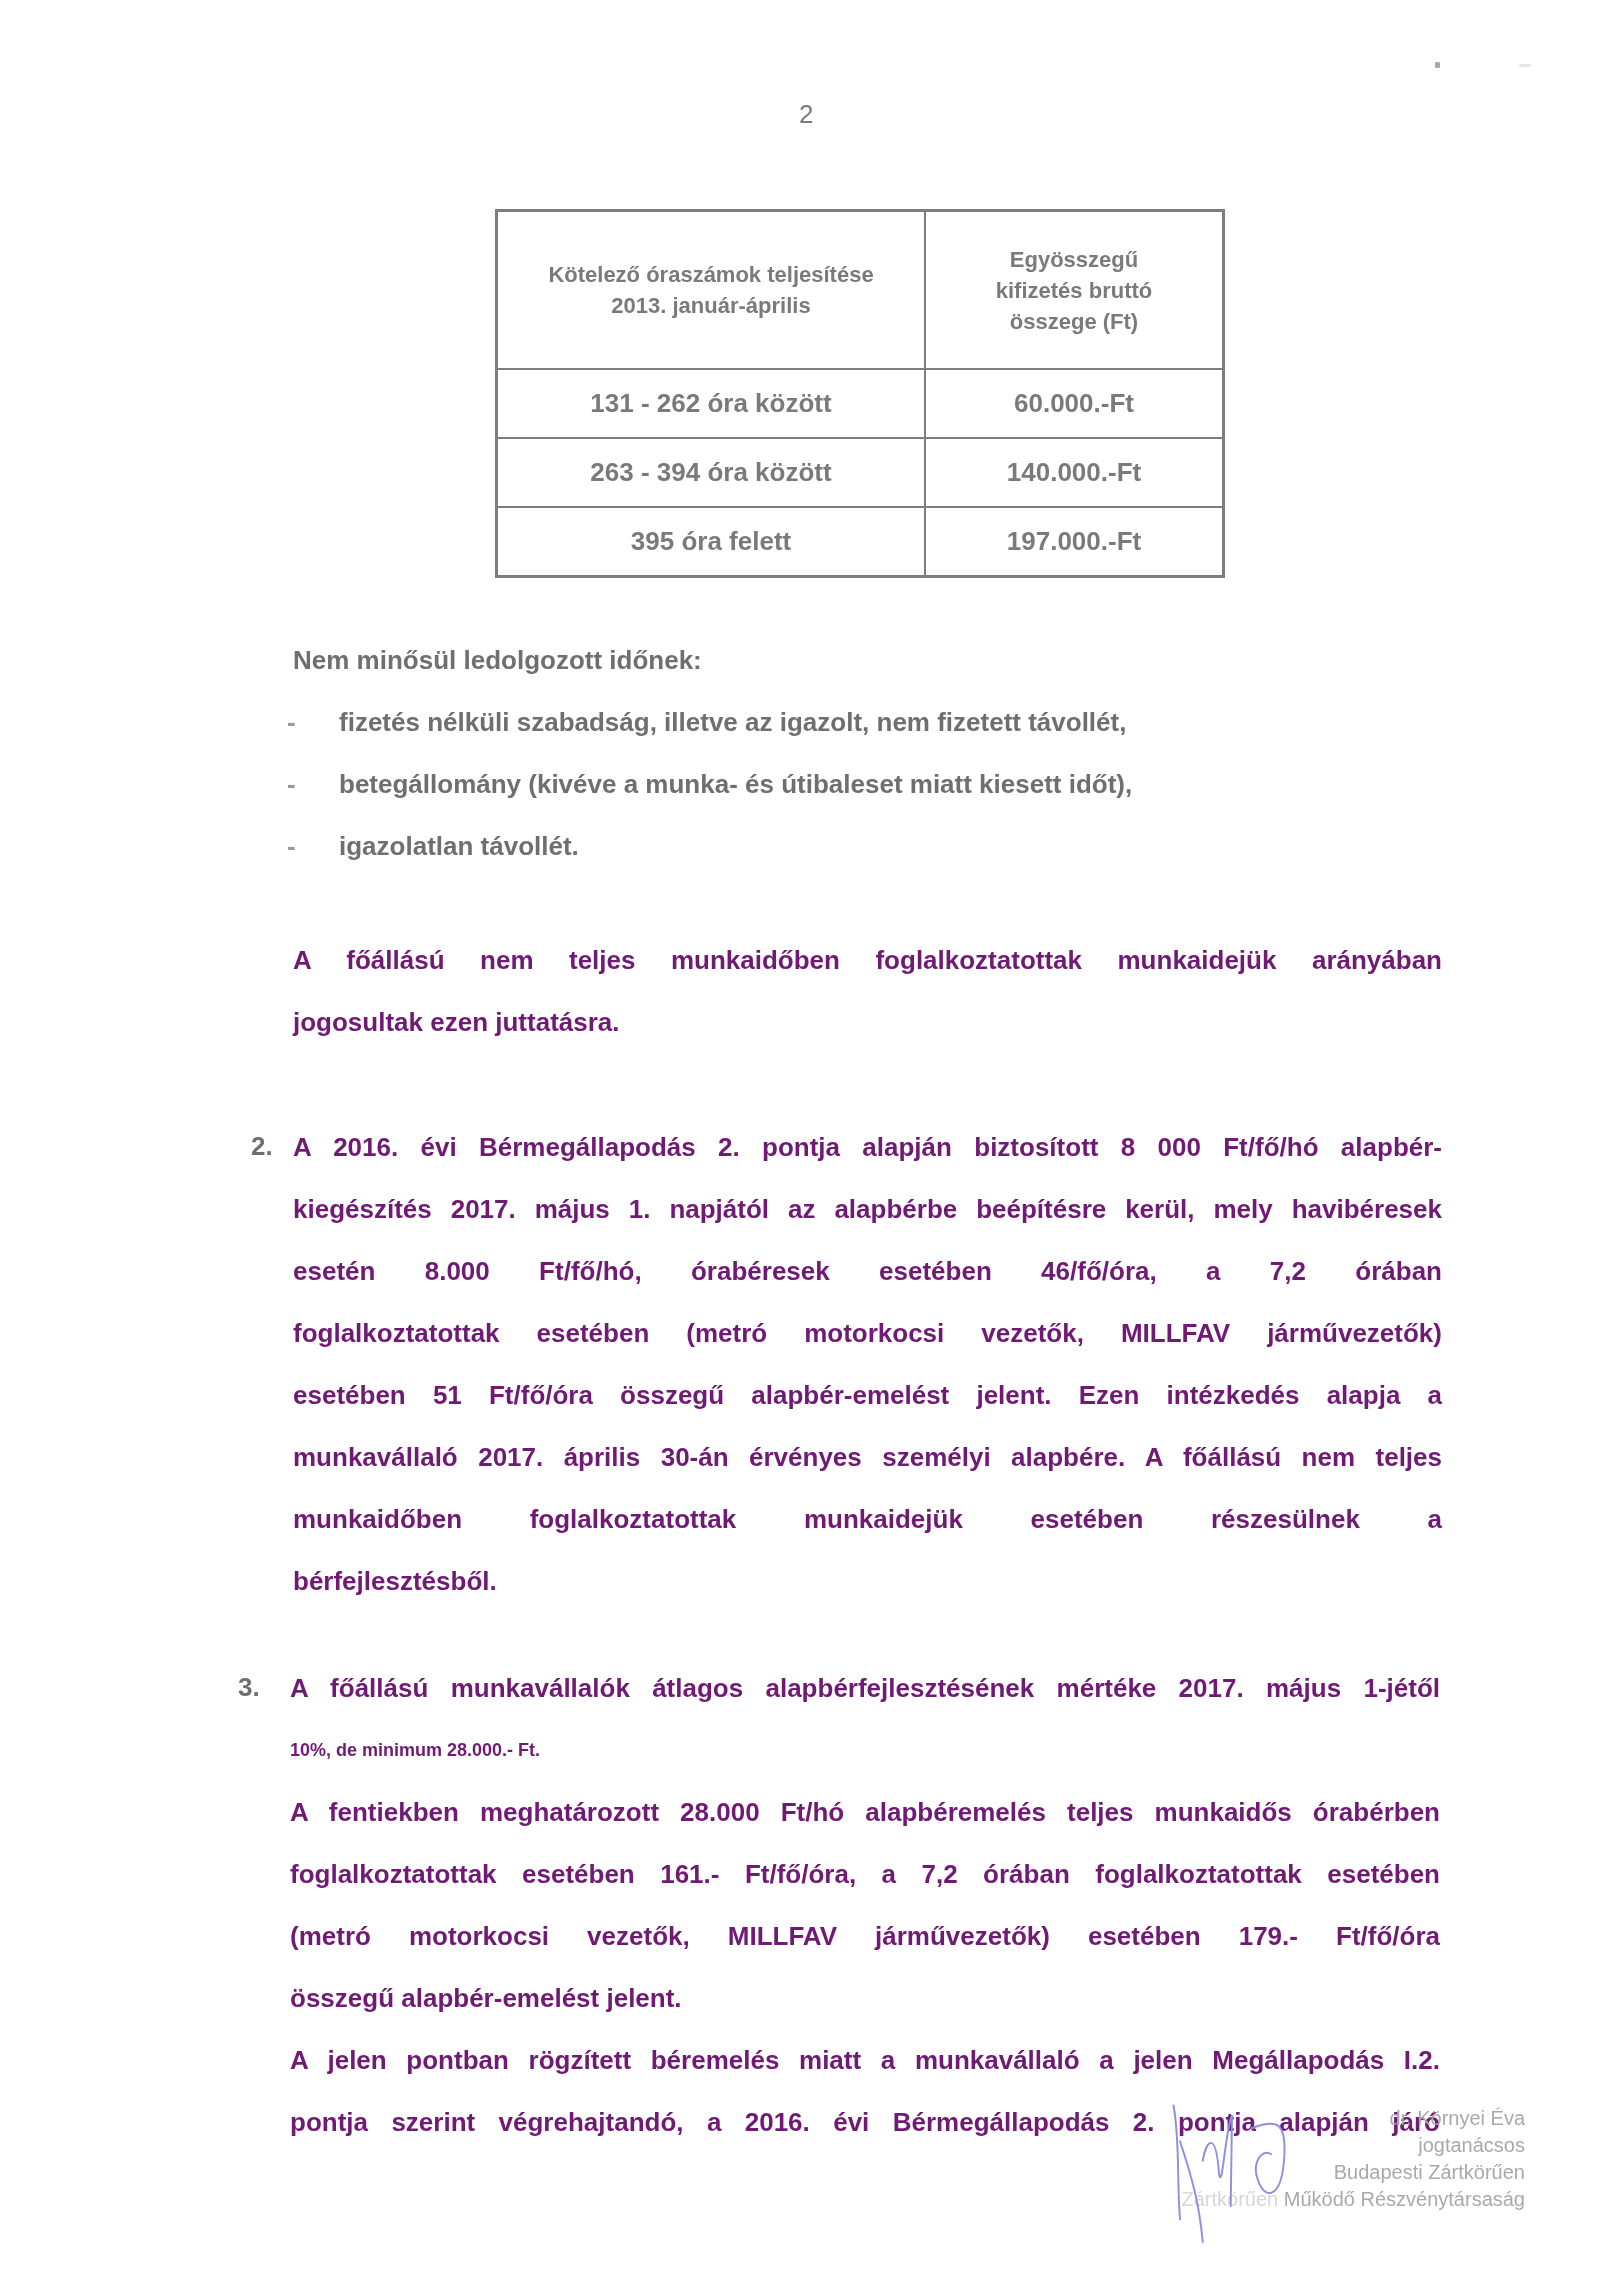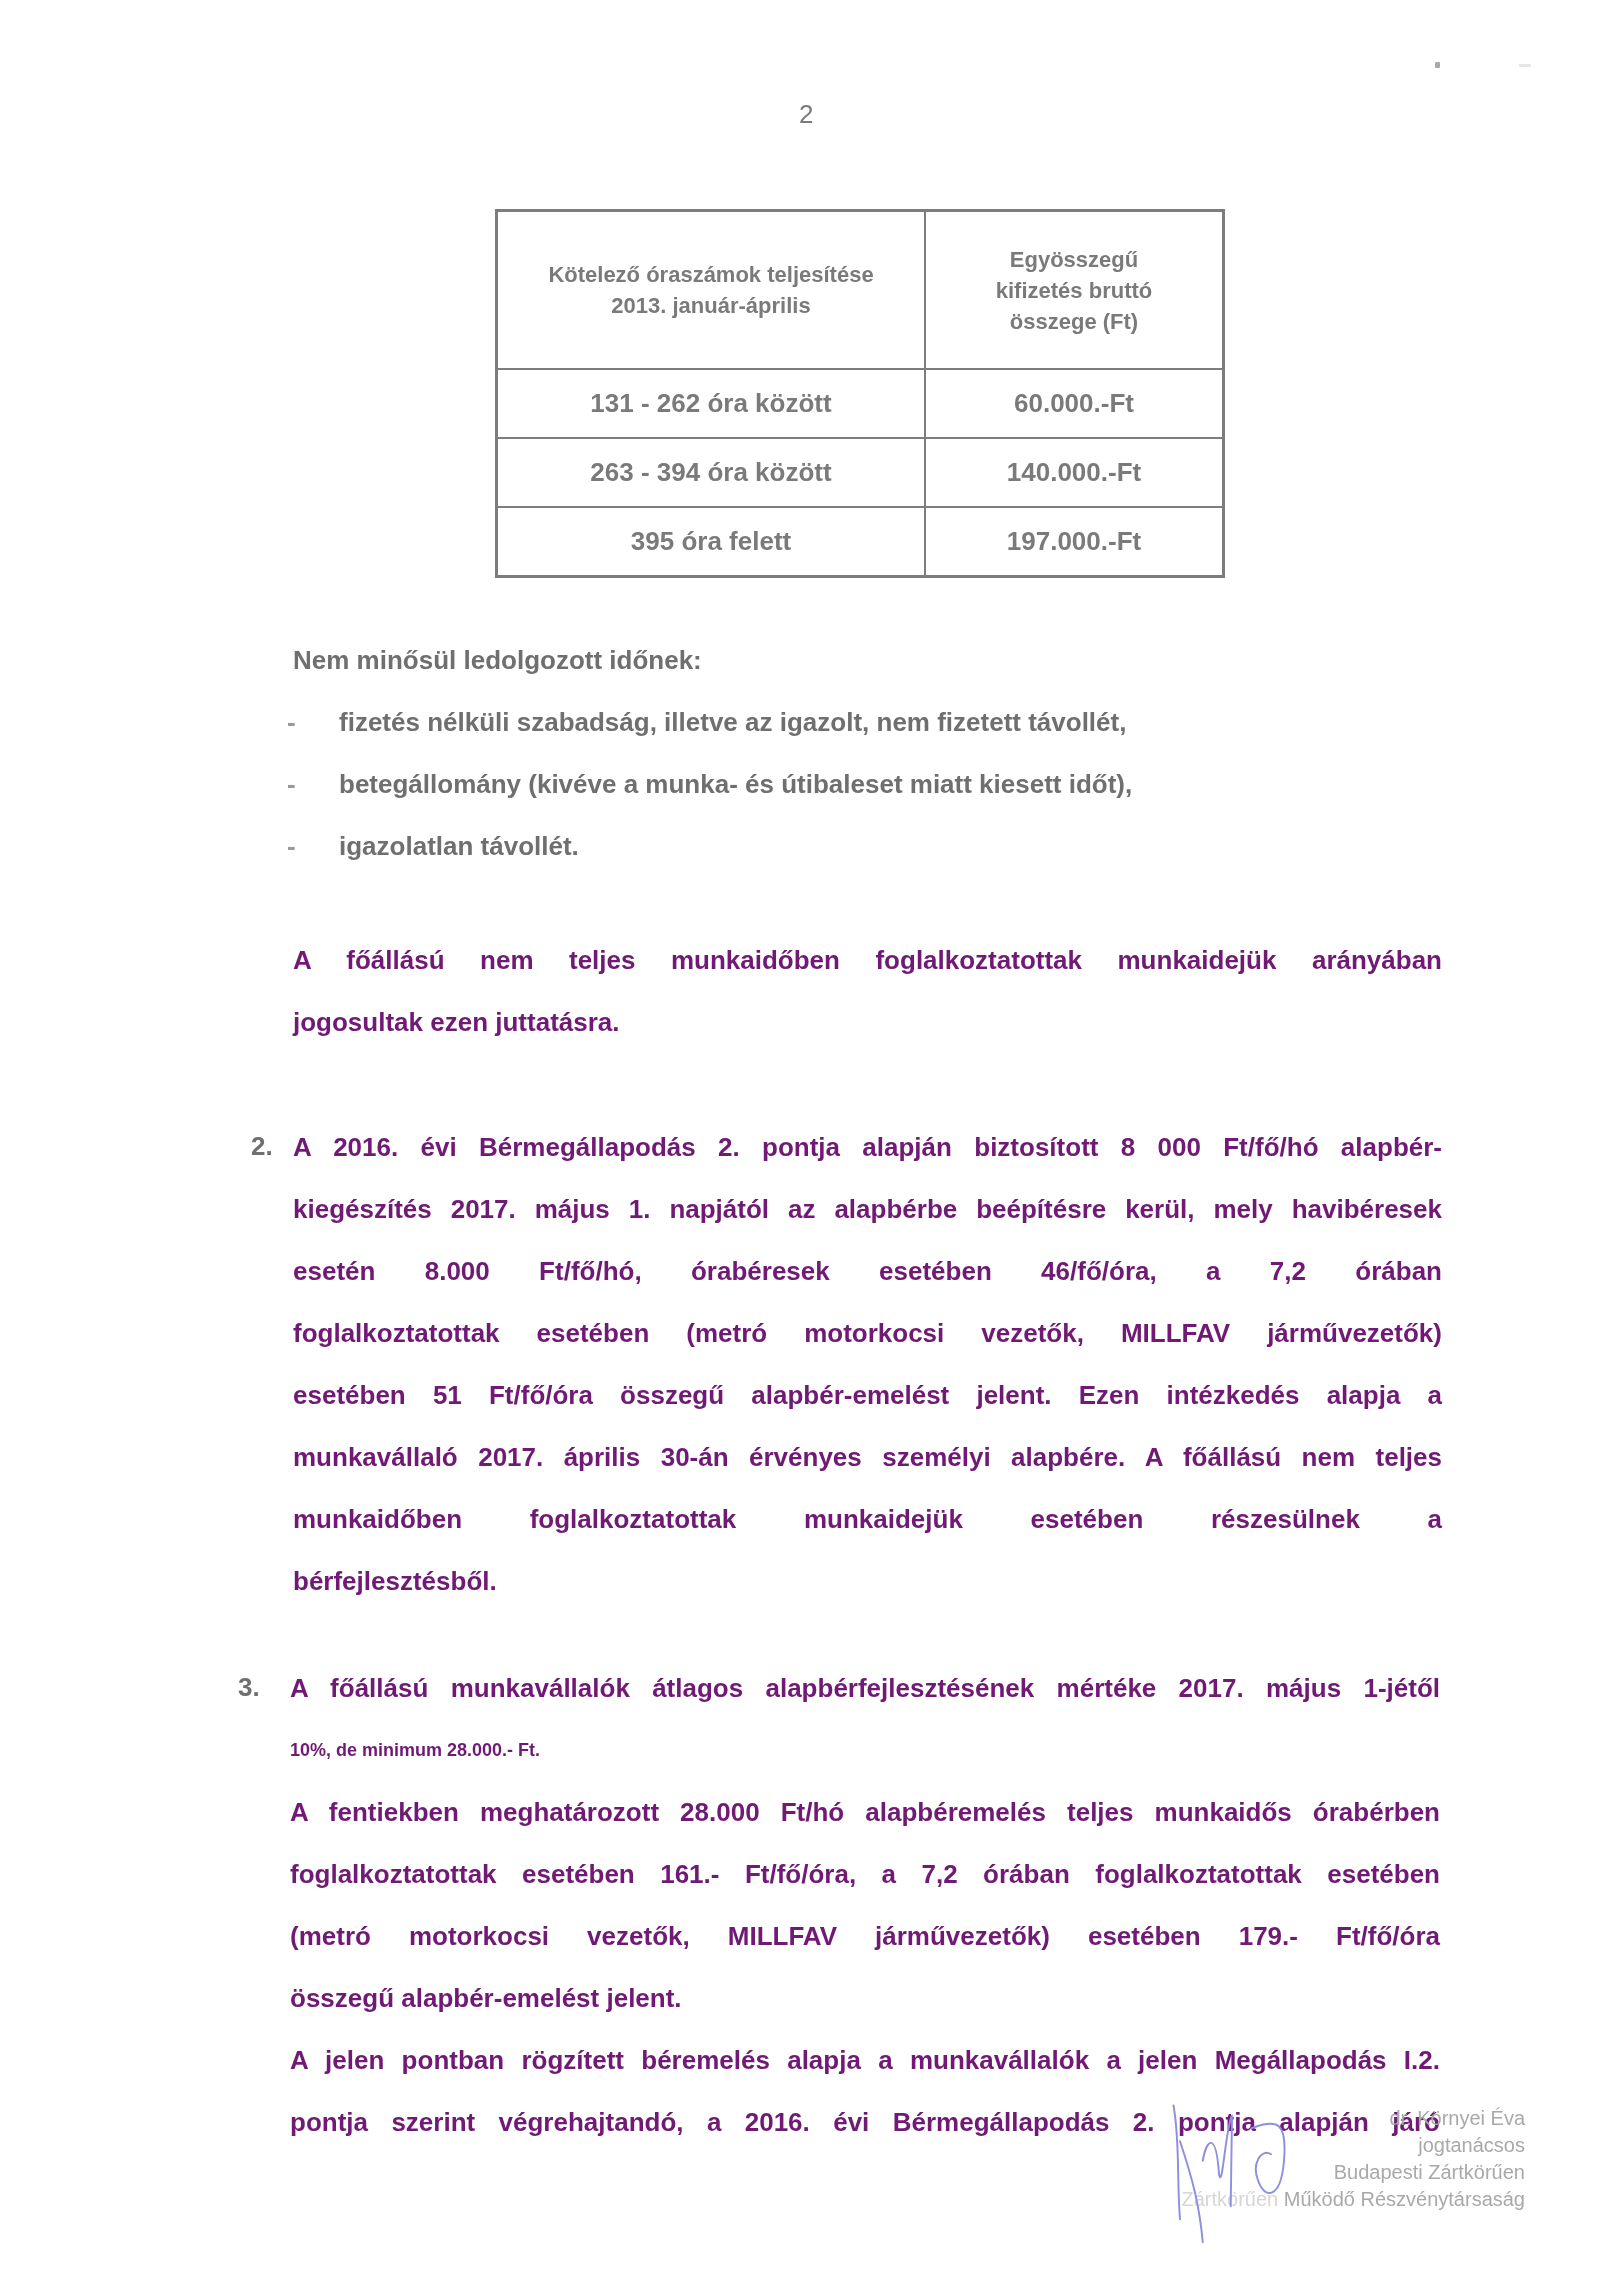--- a/index.html
+++ b/index.html
@@ -121,21 +121,21 @@
 </div>
 
 <div class="num" style="left:238px; top:1672px;">3.</div>
 <div class="para-block" style="top:1672px; left:290px; width:1150px;">
   <div class="l j">A főállású munkavállalók átlagos alapbérfejlesztésének mértéke 2017. május 1-jétől</div>
   <div class="l" style="font-size:18px;">10%, de minimum 28.000.- Ft.</div>
   <div class="l j">A fentiekben meghatározott 28.000 Ft/hó alapbéremelés teljes munkaidős órabérben</div>
   <div class="l j">foglalkoztatottak esetében 161.- Ft/fő/óra, a 7,2 órában foglalkoztatottak esetében</div>
   <div class="l j">(metró motorkocsi vezetők, MILLFAV járművezetők) esetében 179.- Ft/fő/óra</div>
   <div class="l">összegű alapbér-emelést jelent.</div>
-  <div class="l j">A jelen pontban rögzített béremelés alapja a munkavállalók a jelen Megállapodás I.2.</div>
+  <div class="l j">A jelen pontban rögzített béremelés miatt a munkavállaló a jelen Megállapodás I.2.</div>
   <div class="l j">pontja szerint végrehajtandó, a 2016. évi Bérmegállapodás 2. pontja alapján járó</div>
 </div>
 
 <div class="stamp">
   <div>dr. Környei Éva</div>
   <div>jogtanácsos</div>
   <div>Budapesti Zártkörűen</div>
   <div><span class="faint">Zártkörűen</span> <span>Működő Részvénytársaság</span></div>
 </div>
 

